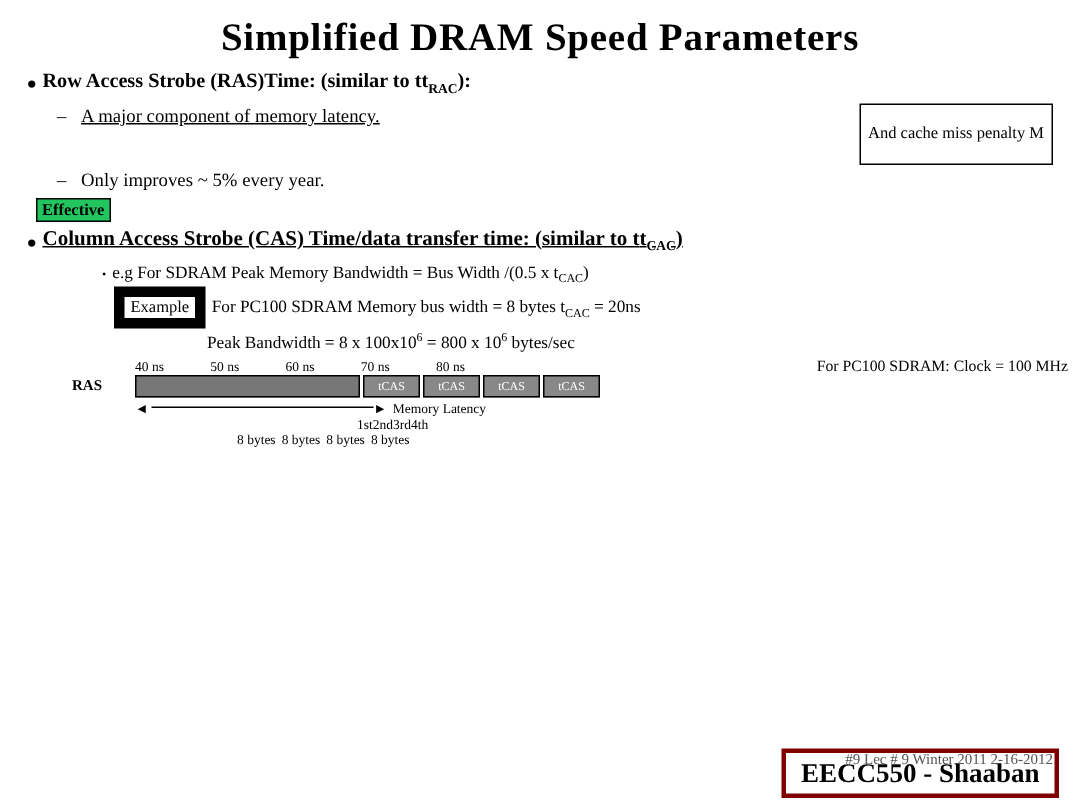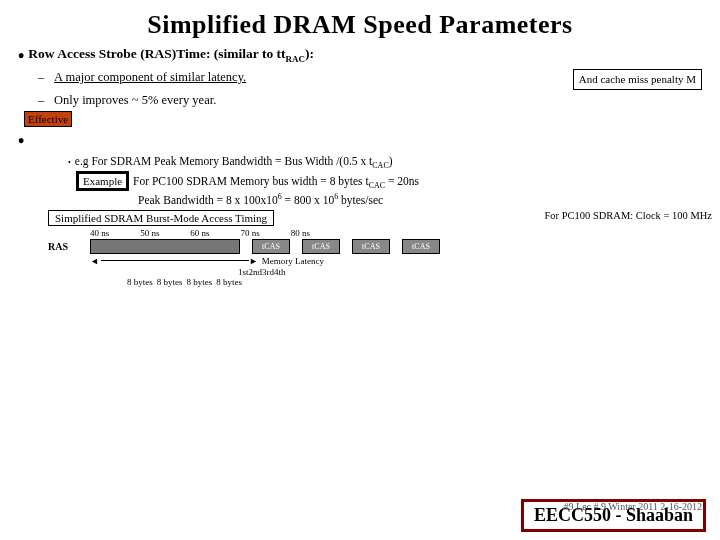--- a/index.html
+++ b/index.html
@@ -56,25 +56,26 @@
       font-size: 11px;
       white-space: nowrap;
     }
 
     .effective-label {
       position: absolute;
       left: 10px;
       font-size: 11px;
       border: 1px solid #000;
       padding: 1px 3px;
-      background: #c2410c;
+      background: #22c55e;
+      font-weight: bold;
     }
 
     .example-label {
-      border: 3px solid #000000;
+      border: 7px solid #000000;
       font-size: 11px;
       padding: 1px 4px;
       display: inline-block;
       margin-right: 4px;
       white-space: nowrap;
     }
 
     .example-block {
       display: flex;
       align-items: flex-start;
@@ -133,34 +134,37 @@
   <div style="display:flex; align-items:flex-start; margin-bottom:2px;">
     <span style="font-size:18px; font-weight:bold; margin-right:4px;">•</span>
     <div style="font-size:13.5px; font-weight:bold;">
       <span>Row Access Strobe (RAS)Time: (similar to t</span><span style="font-size:13.5px; font-weight:bold;">t</span><span style="font-size:9px; vertical-align:sub;">RAC</span><span>):</span>
     </div>
   </div>
 
   <div style="position:relative;">
     <ul class="indent-list">
       <li style="display:flex; align-items:flex-start; justify-content:space-between;">
-        <span style="text-decoration:underline;">A major component of similar latency.</span>
-
-        <span class="annotation-box" style="position:relative; margin-left:10px; font-size:11px; border:1px solid #000; padding:2px 5px; white-space:nowrap;">And cache miss penalty M</span>
+        <span style="text-decoration:underline;">A major component of memory latency.</span>
+
+        <span class="annotation-box" style="position:relative; margin-left:10px; font-size:11px; border:1px solid #000; padding:12px 5px; white-space:nowrap;">And cache miss penalty M</span>
       </li>
       <li>
         <span>Only improves ~ 5% every year.</span>
       </li>
     </ul>
     
     <div class="effective-label" style="position:relative; left:0; top:-2px; display:inline-block; margin-left:6px;">Effective</div>
   </div>
 
   <div style="display:flex; align-items:flex-start; margin-bottom:3px; margin-top:2px;">
     <span style="font-size:18px; font-weight:bold; margin-right:4px;">•</span>
+    <div style="font-size:14px; font-weight:bold; text-decoration:underline;">
+      <span>Column Access Strobe (CAS) Time/data transfer time: (similar to t</span><span>t</span><span style="font-size:9px; vertical-align:sub;">CAC</span><span>)</span>
+    </div>
   </div>
 
 
   <div class="example-block" style="margin-left:50px; margin-top:2px;">
     <div>
       <div style="display:flex; align-items:baseline; margin-bottom:1px;">
         <span style="font-size:8px; margin-right:4px;">•</span>
         <span style="font-size:11.5px;">e.g For SDRAM  Peak Memory Bandwidth = Bus Width /(0.5 x t<span style="font-size:8px; vertical-align:sub;">CAC</span>)</span>
       </div>
       <div style="display:flex; align-items:baseline; margin-bottom:1px; margin-left:8px;">
@@ -169,38 +173,37 @@
       </div>
       <div style="margin-left:70px; font-size:11.5px;">
         Peak Bandwidth =  8 x 100x10<span style="font-size:8px; vertical-align:super;">6</span> = 800 x 10<span style="font-size:8px; vertical-align:super;">6</span> bytes/sec
       </div>
     </div>
   </div>
 
   <div class="sdram-diagram" style="margin-top:4px; margin-left:30px; position:relative;">
 
     
-    <div class="diagram-title">Simplified SDRAM Burst-Mode Access Timing</div>
 
     
     <div class="for-pc100" style="position:absolute; right:-10px; top:0; font-size:10.5px;">For PC100 SDRAM: Clock = 100 MHz</div>
 
     
     <div style="display:flex; margin-left:42px; font-size:9px; width:220px; justify-content:space-between; margin-bottom:1px;">
       <span>40 ns</span>
       <span>50 ns</span>
       <span>60 ns</span>
       <span>70 ns</span>
       <span>80 ns</span>
     </div>
 
     
     <div style="display:flex; align-items:center; margin-bottom:2px;">
       <span style="font-size:10px; font-weight:bold; width:42px;">RAS</span>
-      <div style="display:flex; gap:12px;">
+      <div style="display:flex; gap:2px;">
         <div style="background:#777; color:#fff; font-size:8px; padding:2px 4px; border:1px solid #000; width:150px; text-align:center;">&nbsp;</div>
         <div style="background:#888; color:#fff; font-size:8px; padding:2px 4px; border:1px solid #000; width:38px; text-align:center;">tCAS</div>
         <div style="background:#888; color:#fff; font-size:8px; padding:2px 4px; border:1px solid #000; width:38px; text-align:center;">tCAS</div>
         <div style="background:#888; color:#fff; font-size:8px; padding:2px 4px; border:1px solid #000; width:38px; text-align:center;">tCAS</div>
         <div style="background:#888; color:#fff; font-size:8px; padding:2px 4px; border:1px solid #000; width:38px; text-align:center;">tCAS</div>
       </div>
     </div>
 
     
     <div style="display:flex; align-items:center; margin-left:42px; font-size:9px; margin-bottom:1px;">
@@ -212,21 +215,21 @@
 
     
 
     
     <div style="display:flex; margin-left:190px; font-size:9px; ">
       <span>1st</span>
       <span>2nd</span>
       <span>3rd</span>
       <span>4th</span>
     </div>
-    <div style="display:flex; margin-left:79px; font-size:9px; gap:4px;">
+    <div style="display:flex; margin-left:110px; font-size:9px; gap:4px;">
       <span>8 bytes</span>
       <span>8 bytes</span>
       <span>8 bytes</span>
       <span>8 bytes</span>
     </div>
 
   </div>
 
   <div class="eecc-box">EECC550 - Shaaban</div>
 

